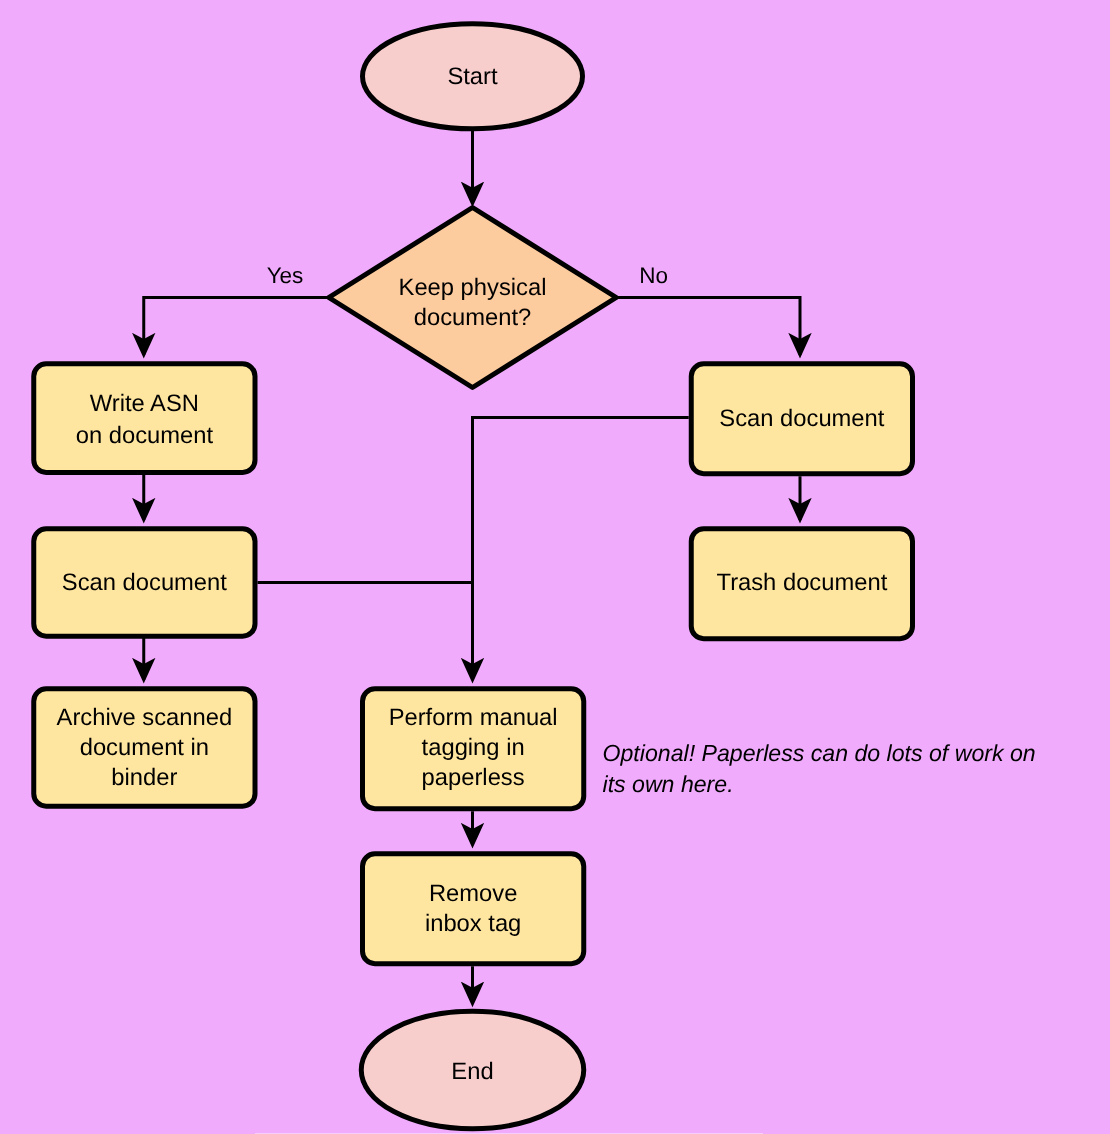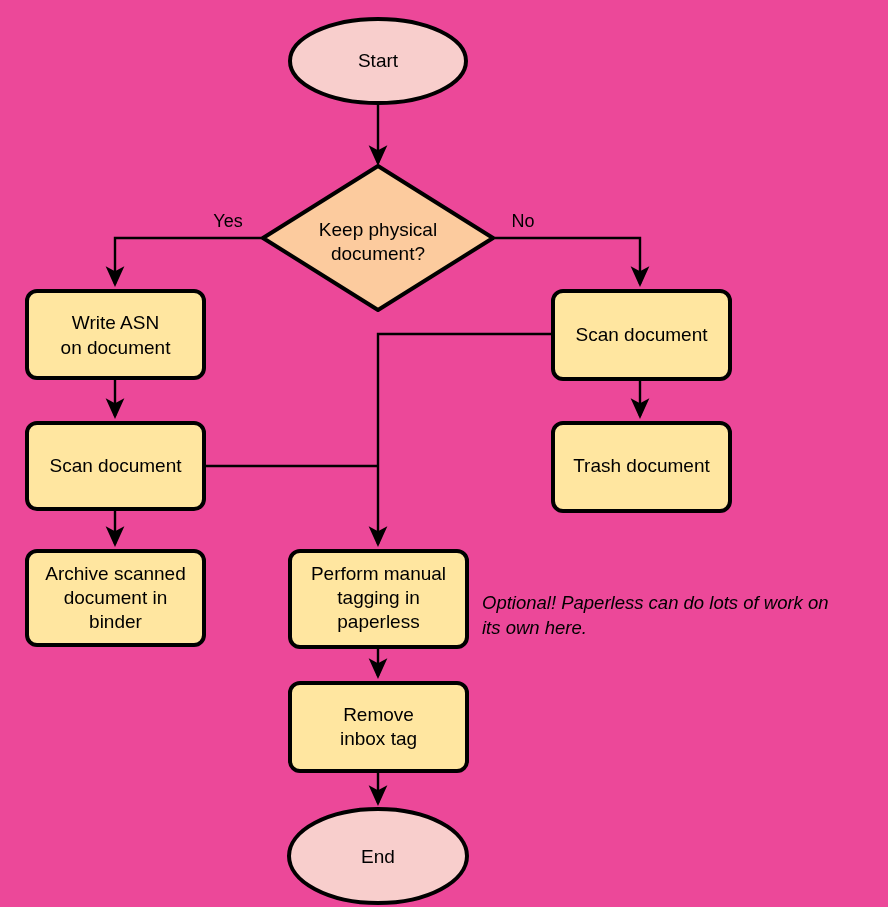--- a/index.html
+++ b/index.html
@@ -11,21 +11,21 @@
   body {
     font-family: "Liberation Sans", sans-serif;
     width: 888px;
     height: 907px;
     overflow: hidden;
   }
   #flow-root {
     position: relative;
     width: 888px;
     height: 907px;
-    background: #ec4899;
+    background: #f0abfc;
   }
   svg#flow-canvas {
     position: absolute;
     left: 0;
     top: 0;
     width: 888px;
     height: 907px;
     display: block;
   }
   .node-shape {

